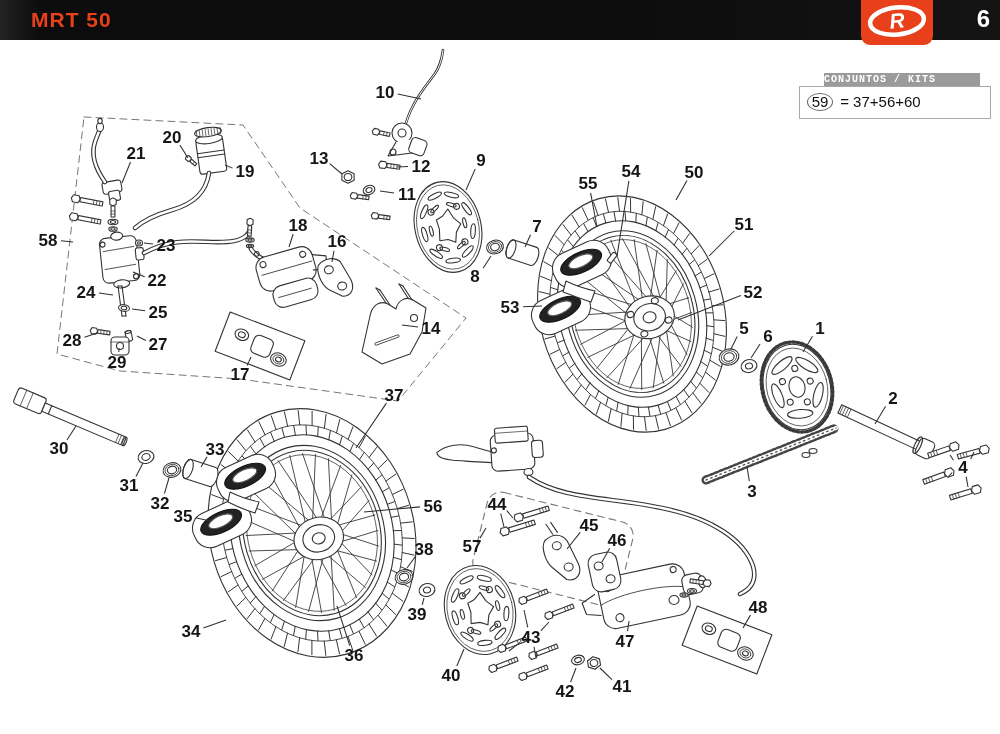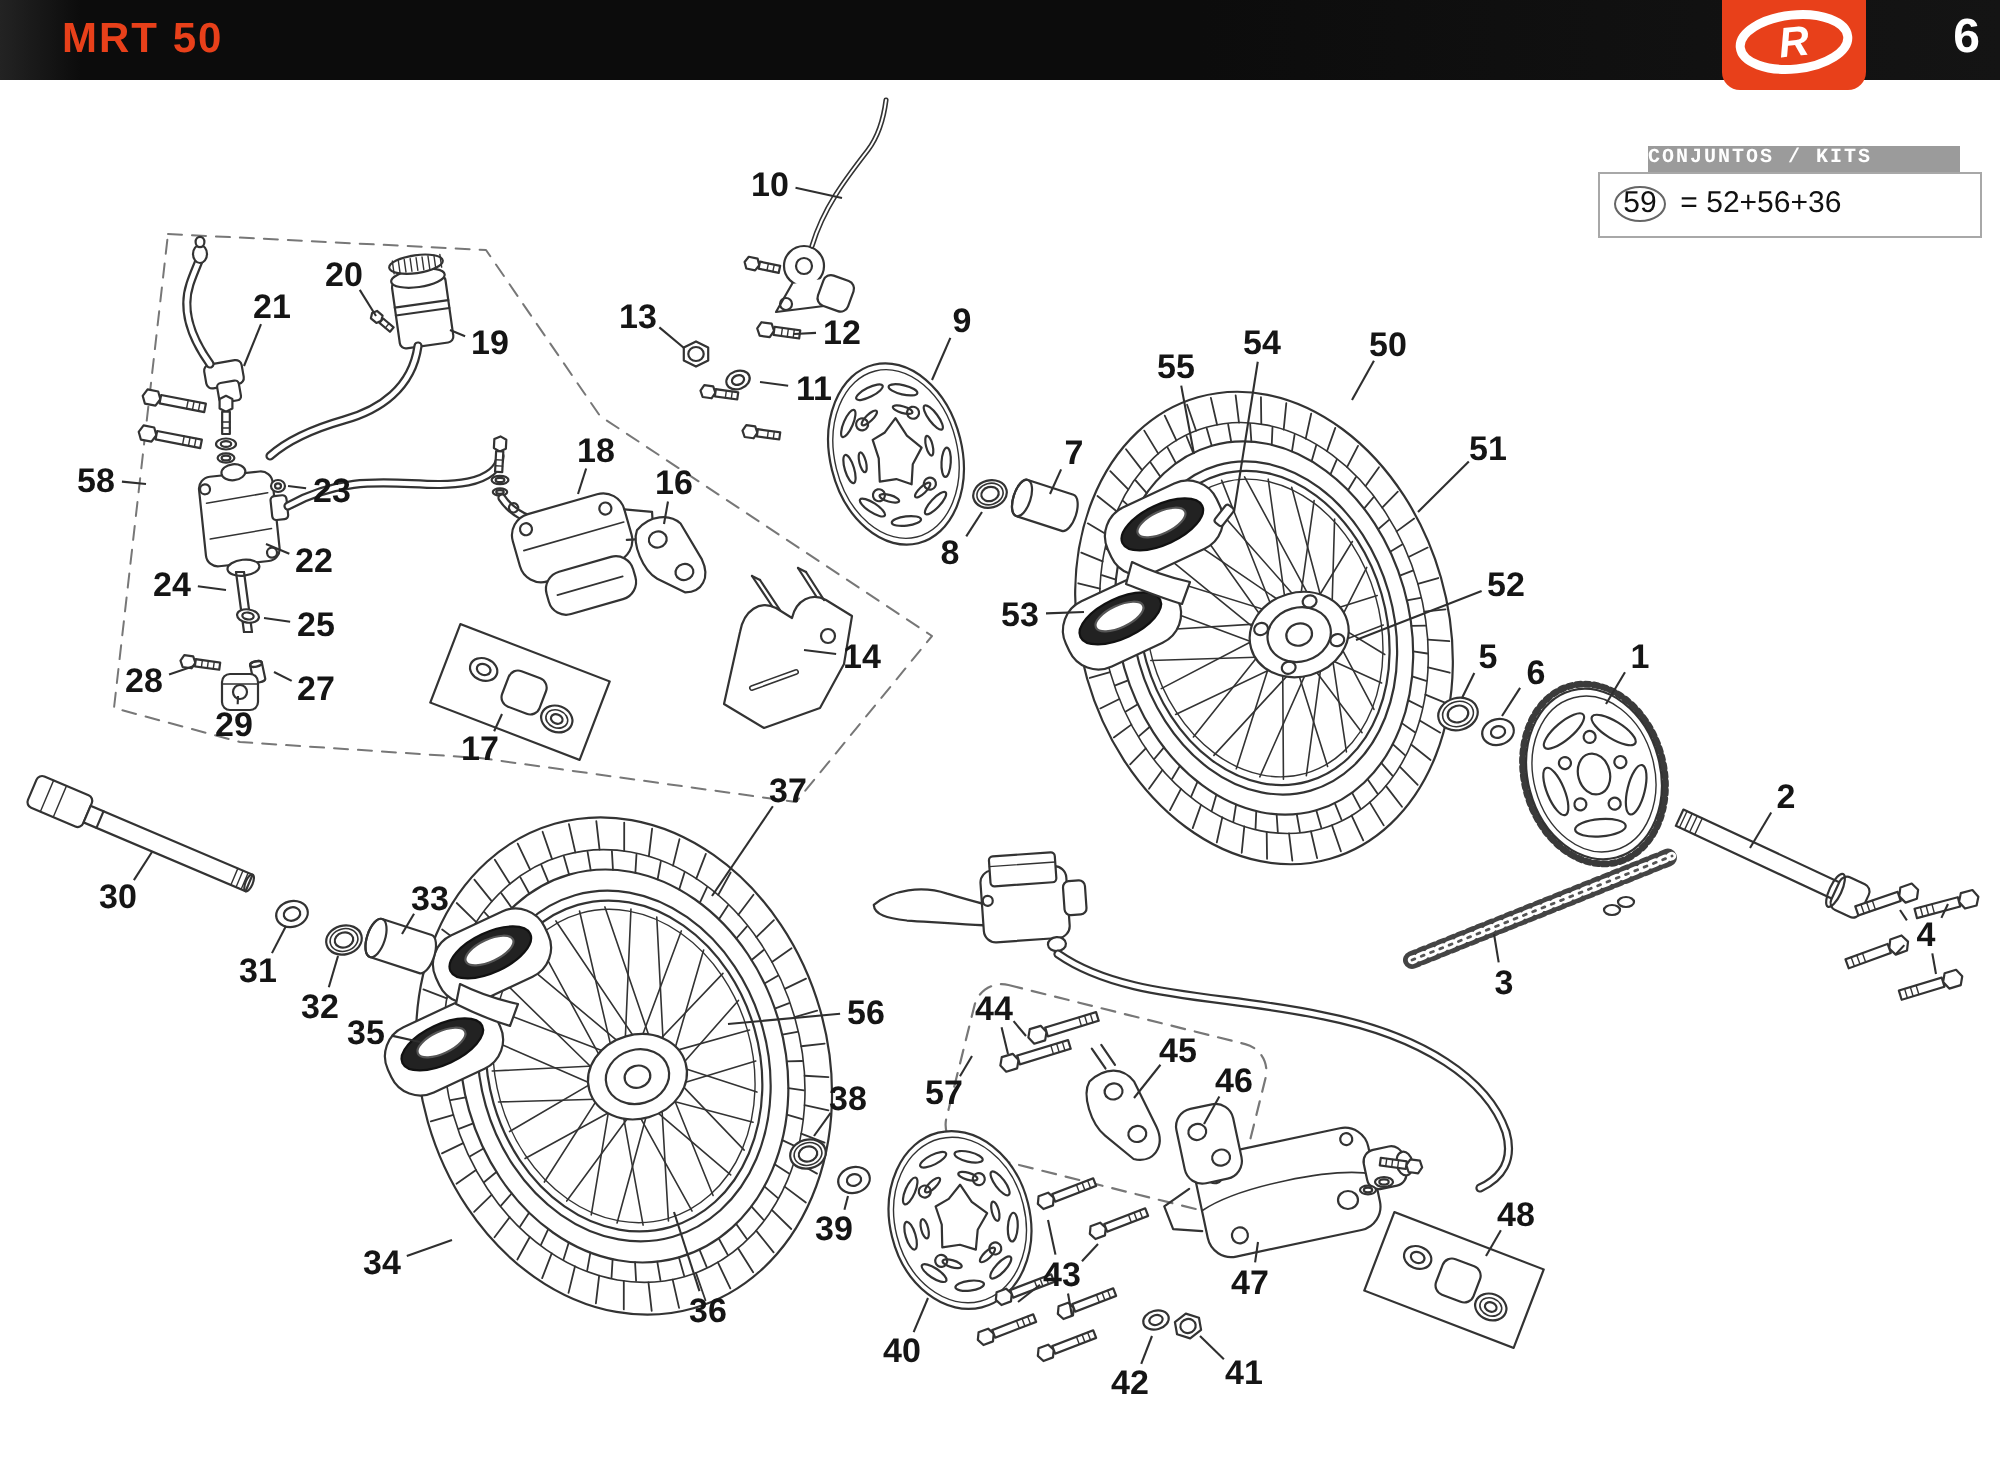--- a/index.html
+++ b/index.html
@@ -59,21 +59,21 @@
       <text x="36" y="28" text-anchor="middle" font-family="Liberation Sans, sans-serif" font-size="21" font-weight="bold" font-style="italic" fill="#ffffff">R</text>
     </g>
   </svg>
 </div>
 
 <div class="kits">
   <div class="kits-title">CONJUNTOS / KITS</div>
   <div class="kits-body">
     <div class="kit-row">
       <span class="kit-id">59</span>
-      <span class="kit-eq">= 52+56+36</span>
+      <span class="kit-eq">= 37+56+60</span>
     </div>
   </div>
 </div>
 
 <svg id="diagram" width="1000" height="734" viewBox="0 0 1000 734">
     <g stroke="#333333" stroke-width="1.1" fill="none" stroke-linecap="round" stroke-linejoin="round">
       <path d="M84,117 L243,125 L300,208 L466,318 L398,401 L240,379 L120,371 L57,354 Z" stroke="#777" stroke-dasharray="7 5" stroke-width="1"></path>
       <rect x="478" y="506" width="150" height="86" rx="14" stroke="#777" stroke-dasharray="7 5" transform="rotate(14 553 549)"></rect>
       <g transform="rotate(-16 632 314)">
         <ellipse cx="632" cy="314" rx="92" ry="120" fill="#fff"></ellipse>

